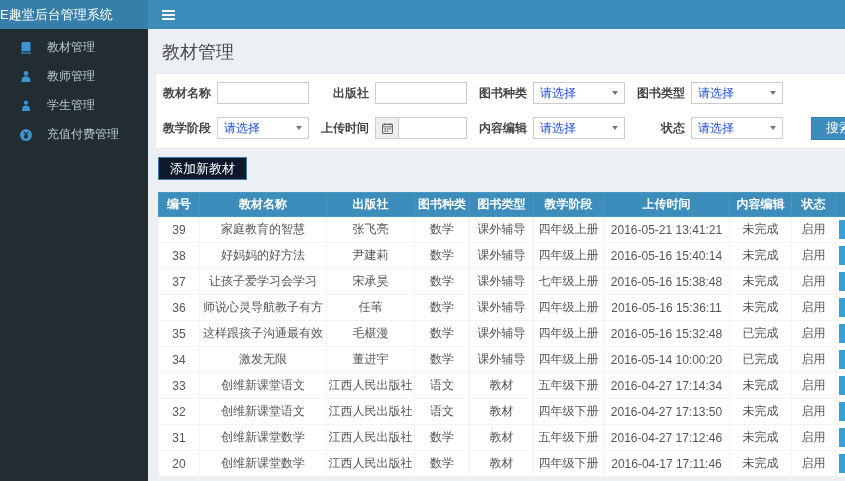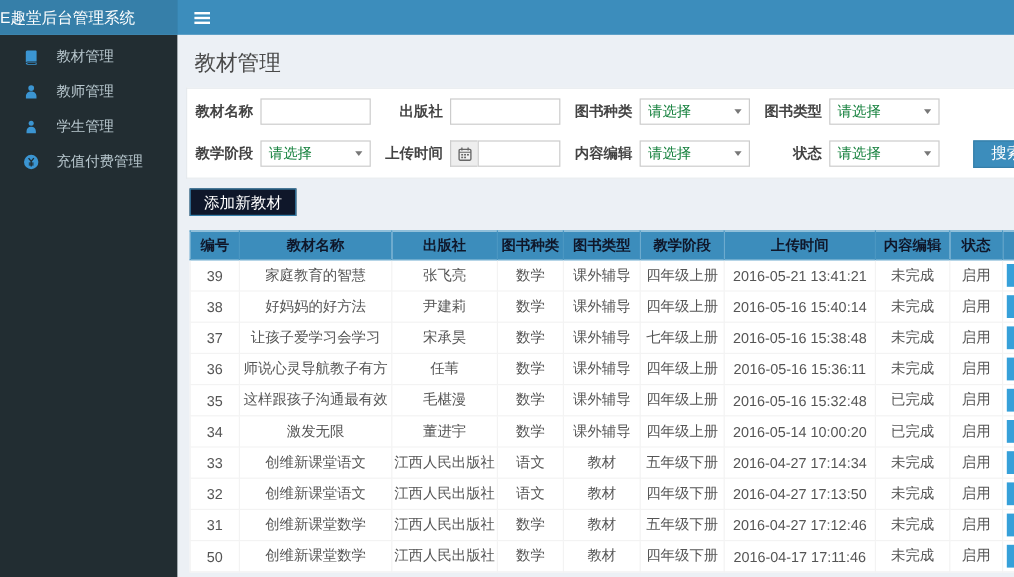--- a/index.html
+++ b/index.html
@@ -24,32 +24,32 @@
   .content{position:absolute;left:148px;top:29px;width:697px;height:452px;background:#ecf0f5;overflow:hidden}
   .page-title{font-size:18px;font-weight:400;color:#4a4a4a;margin:11px 0 9px 14px}
 
   .filter-panel{margin-left:7px;width:690px;background:#fff;border:1px solid #e6eaee;border-right:none;padding:8px 0 9px 5px}
   .filter-row{display:flex;align-items:center;height:22px}
   .filter-row + .filter-row{margin-top:13px}
   .filter-field{display:flex;align-items:center;margin-right:10px}
   .filter-label{width:50px;text-align:right;margin-right:6px;font-weight:bold;color:#444;flex:none;white-space:nowrap}
   .text-input{width:92px;height:22px;border:1px solid #ccc;background:#fff;padding:0 5px;font-size:12px;outline:none;font-family:inherit}
   .select-box{width:92px;height:22px;border:1px solid #ccc;background:#fff;display:flex;align-items:center;padding:0 6px;cursor:pointer}
-  .sel-text{color:#15803d;flex:1}
+  .sel-text{color:#1d4ed8;flex:1}
   .caret{width:0;height:0;border-left:3.5px solid transparent;border-right:3.5px solid transparent;border-top:4px solid #777}
   .date-group{display:flex;height:22px}
   .date-addon{width:23px;height:22px;border:1px solid #ccc;border-right:none;background:#eee;display:flex;align-items:center;justify-content:center}
   .date-input{width:69px;height:22px;border:1px solid #ccc;padding:0 5px;outline:none;font-family:inherit}
   .search-btn{margin-left:18px;height:23px;padding:0 14px;background:#3c8dbc;color:#fff;border:1px solid #367fa9;font-size:13px;cursor:pointer;flex:none;font-family:inherit}
 
   .add-btn{margin:8px 0 0 10px;height:23px;padding:0 11px;background:#0f172a;color:#fff;border:1px solid #367fa9;font-size:13px;cursor:pointer;font-family:inherit}
 
   
   .data-table{margin:12px 0 0 10px;border-collapse:collapse;table-layout:fixed;width:737px;background:#fff}
-  .data-table th{background:#3c8dbc;color:#0f172a;font-weight:bold;font-size:12px;height:24px;border:1px solid #4a97c2;text-align:center;overflow:hidden;white-space:nowrap}
+  .data-table th{background:#3c8dbc;color:#ffffff;font-weight:bold;font-size:12px;height:24px;border:1px solid #4a97c2;text-align:center;overflow:hidden;white-space:nowrap}
   .data-table td{height:26px;border:1px solid #f3f3f3;text-align:center;color:#555;font-size:12px;background:#fff;overflow:hidden;white-space:nowrap}
   .data-table th:nth-child(1),.data-table td:nth-child(1){width:41px}
   .data-table th:nth-child(2),.data-table td:nth-child(2){width:127px}
   .data-table th:nth-child(3),.data-table td:nth-child(3){width:88px}
   .data-table th:nth-child(4),.data-table td:nth-child(4){width:55px}
   .data-table th:nth-child(5),.data-table td:nth-child(5){width:64px}
   .data-table th:nth-child(6),.data-table td:nth-child(6){width:70px}
   .data-table th:nth-child(7),.data-table td:nth-child(7){width:126px}
   .data-table th:nth-child(8),.data-table td:nth-child(8){width:62px}
   .data-table th:nth-child(9),.data-table td:nth-child(9){width:44px}
@@ -333,21 +333,21 @@
             <td>教材</td>
             <td>五年级下册</td>
             <td>2016-04-27 17:12:46</td>
             <td>未完成</td>
             <td>启用</td>
             <td class="action-cell">
               <button class="row-action-btn"></button>
             </td>
           </tr>
           <tr>
-            <td>50</td>
+            <td>20</td>
             <td>创维新课堂数学</td>
             <td>江西人民出版社</td>
             <td>数学</td>
             <td>教材</td>
             <td>四年级下册</td>
             <td>2016-04-17 17:11:46</td>
             <td>未完成</td>
             <td>启用</td>
             <td class="action-cell">
               <button class="row-action-btn"></button>

